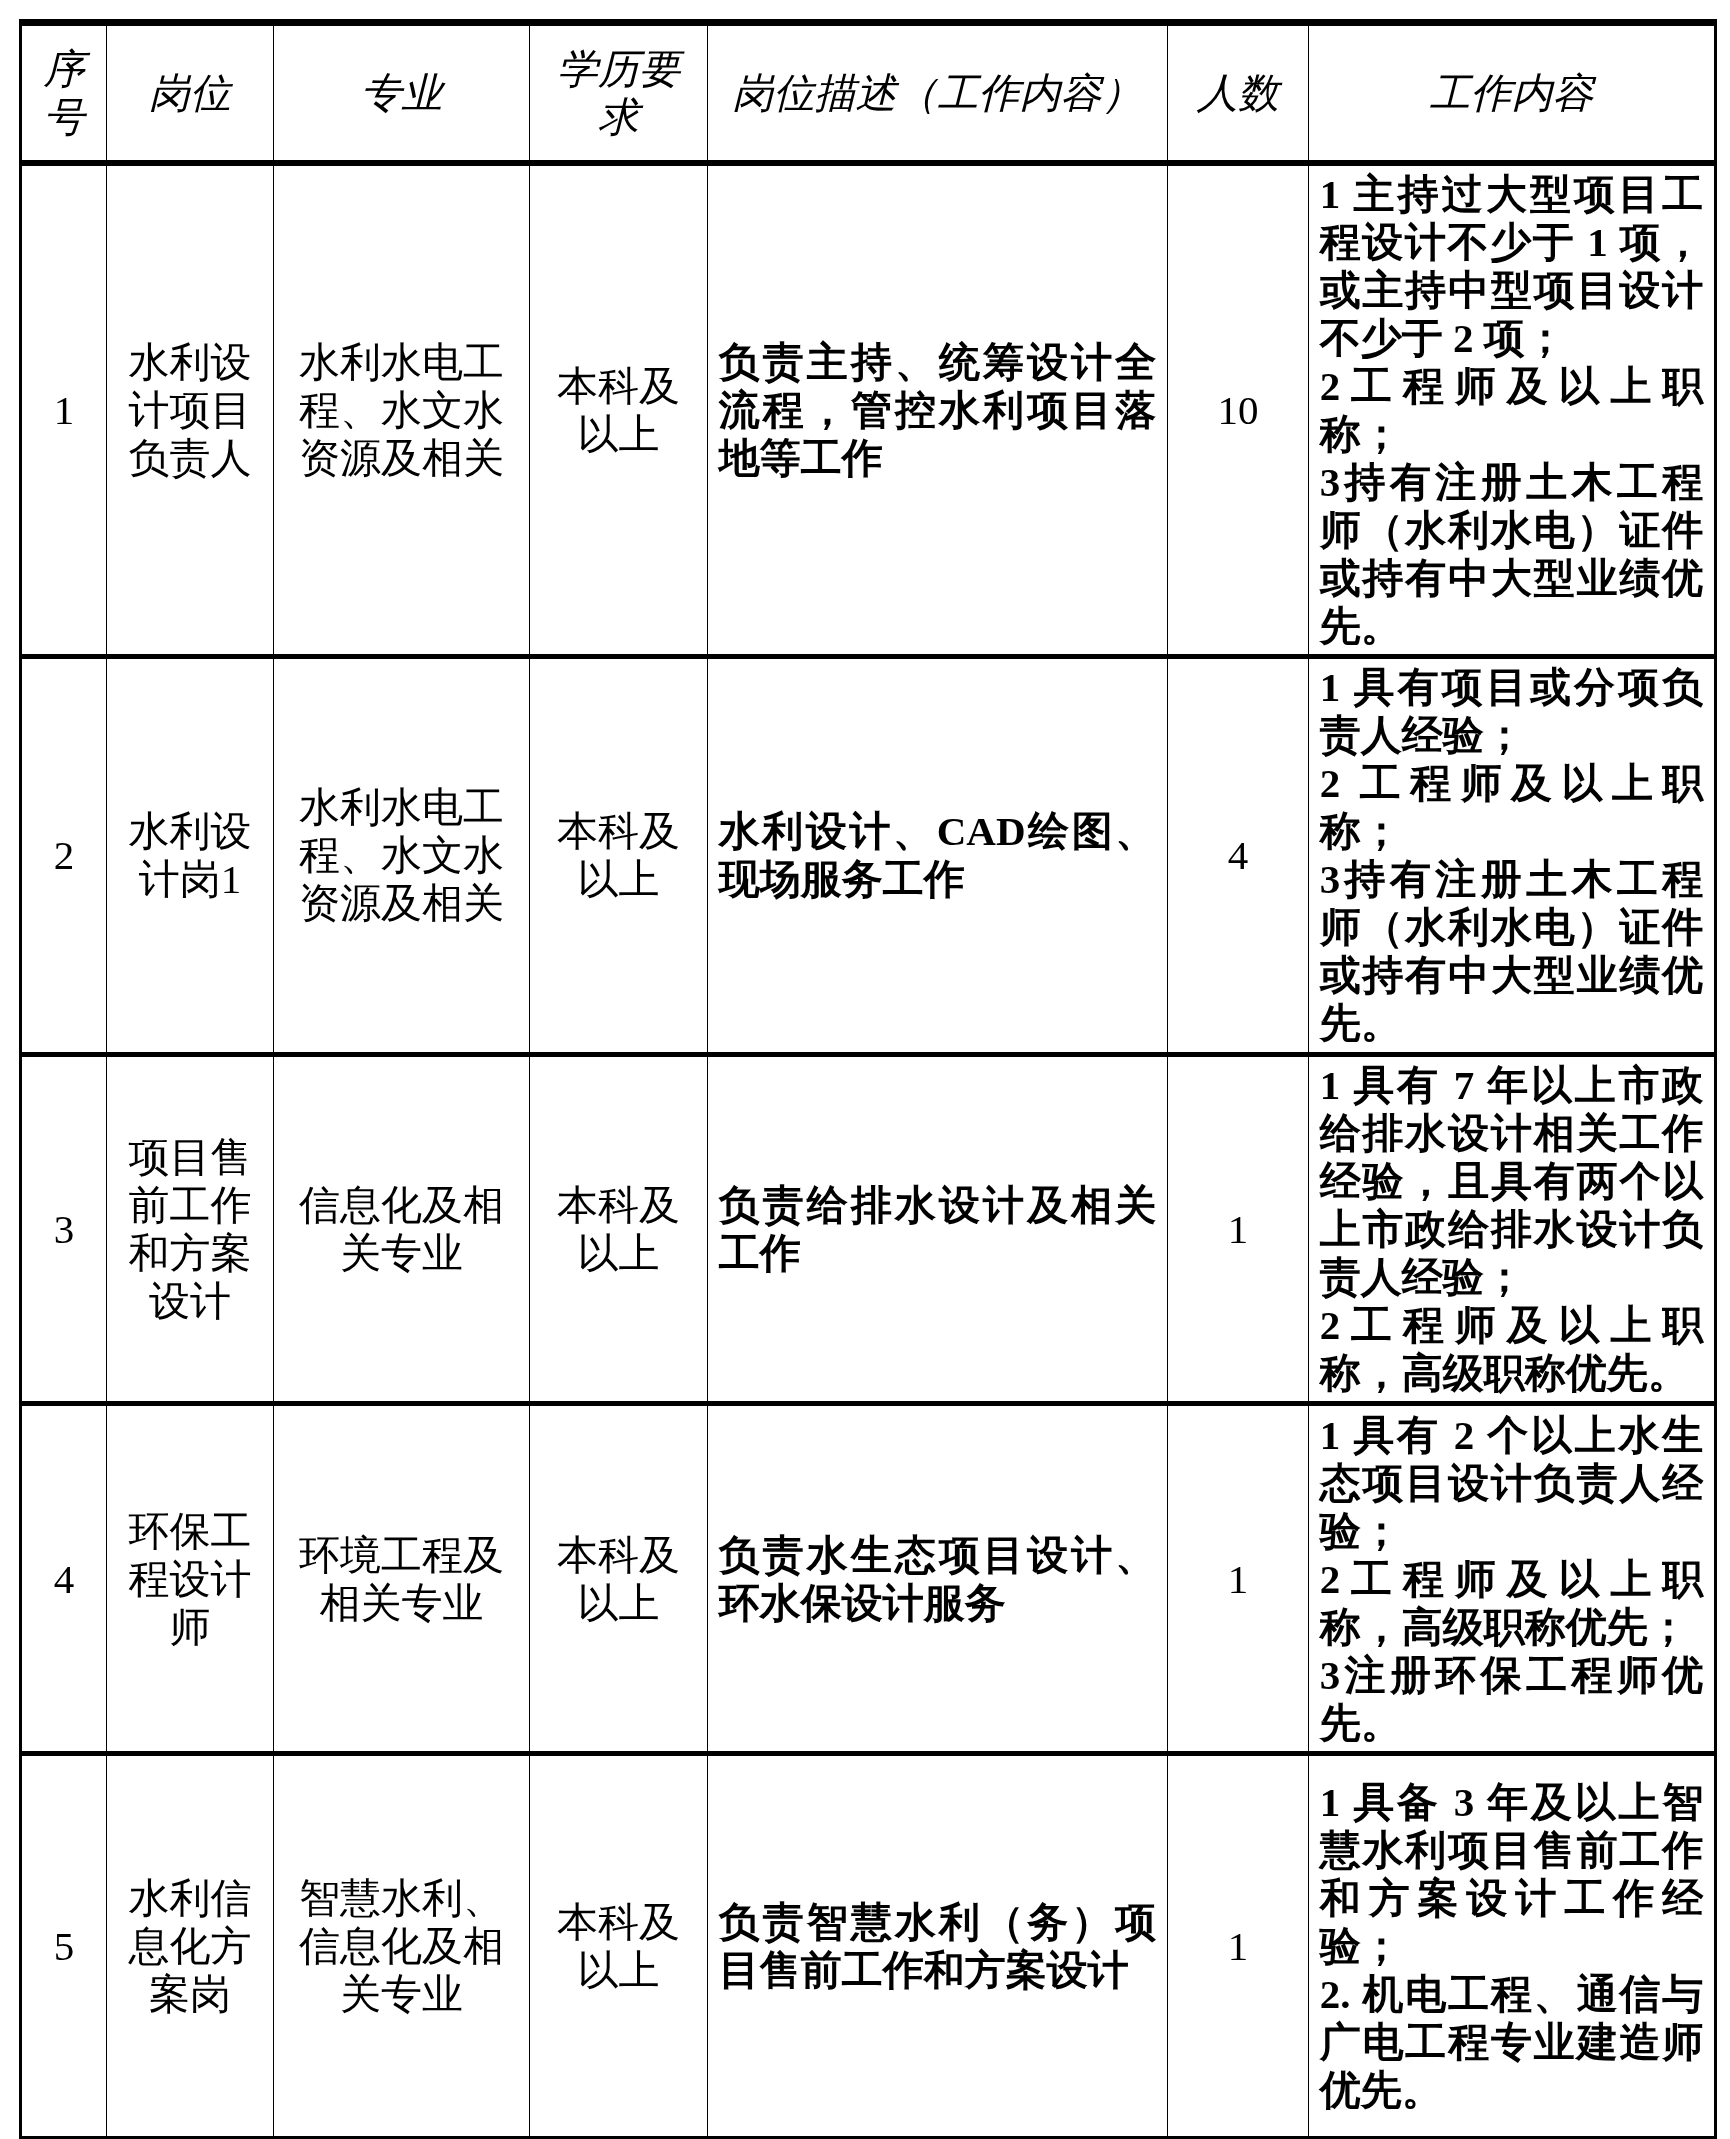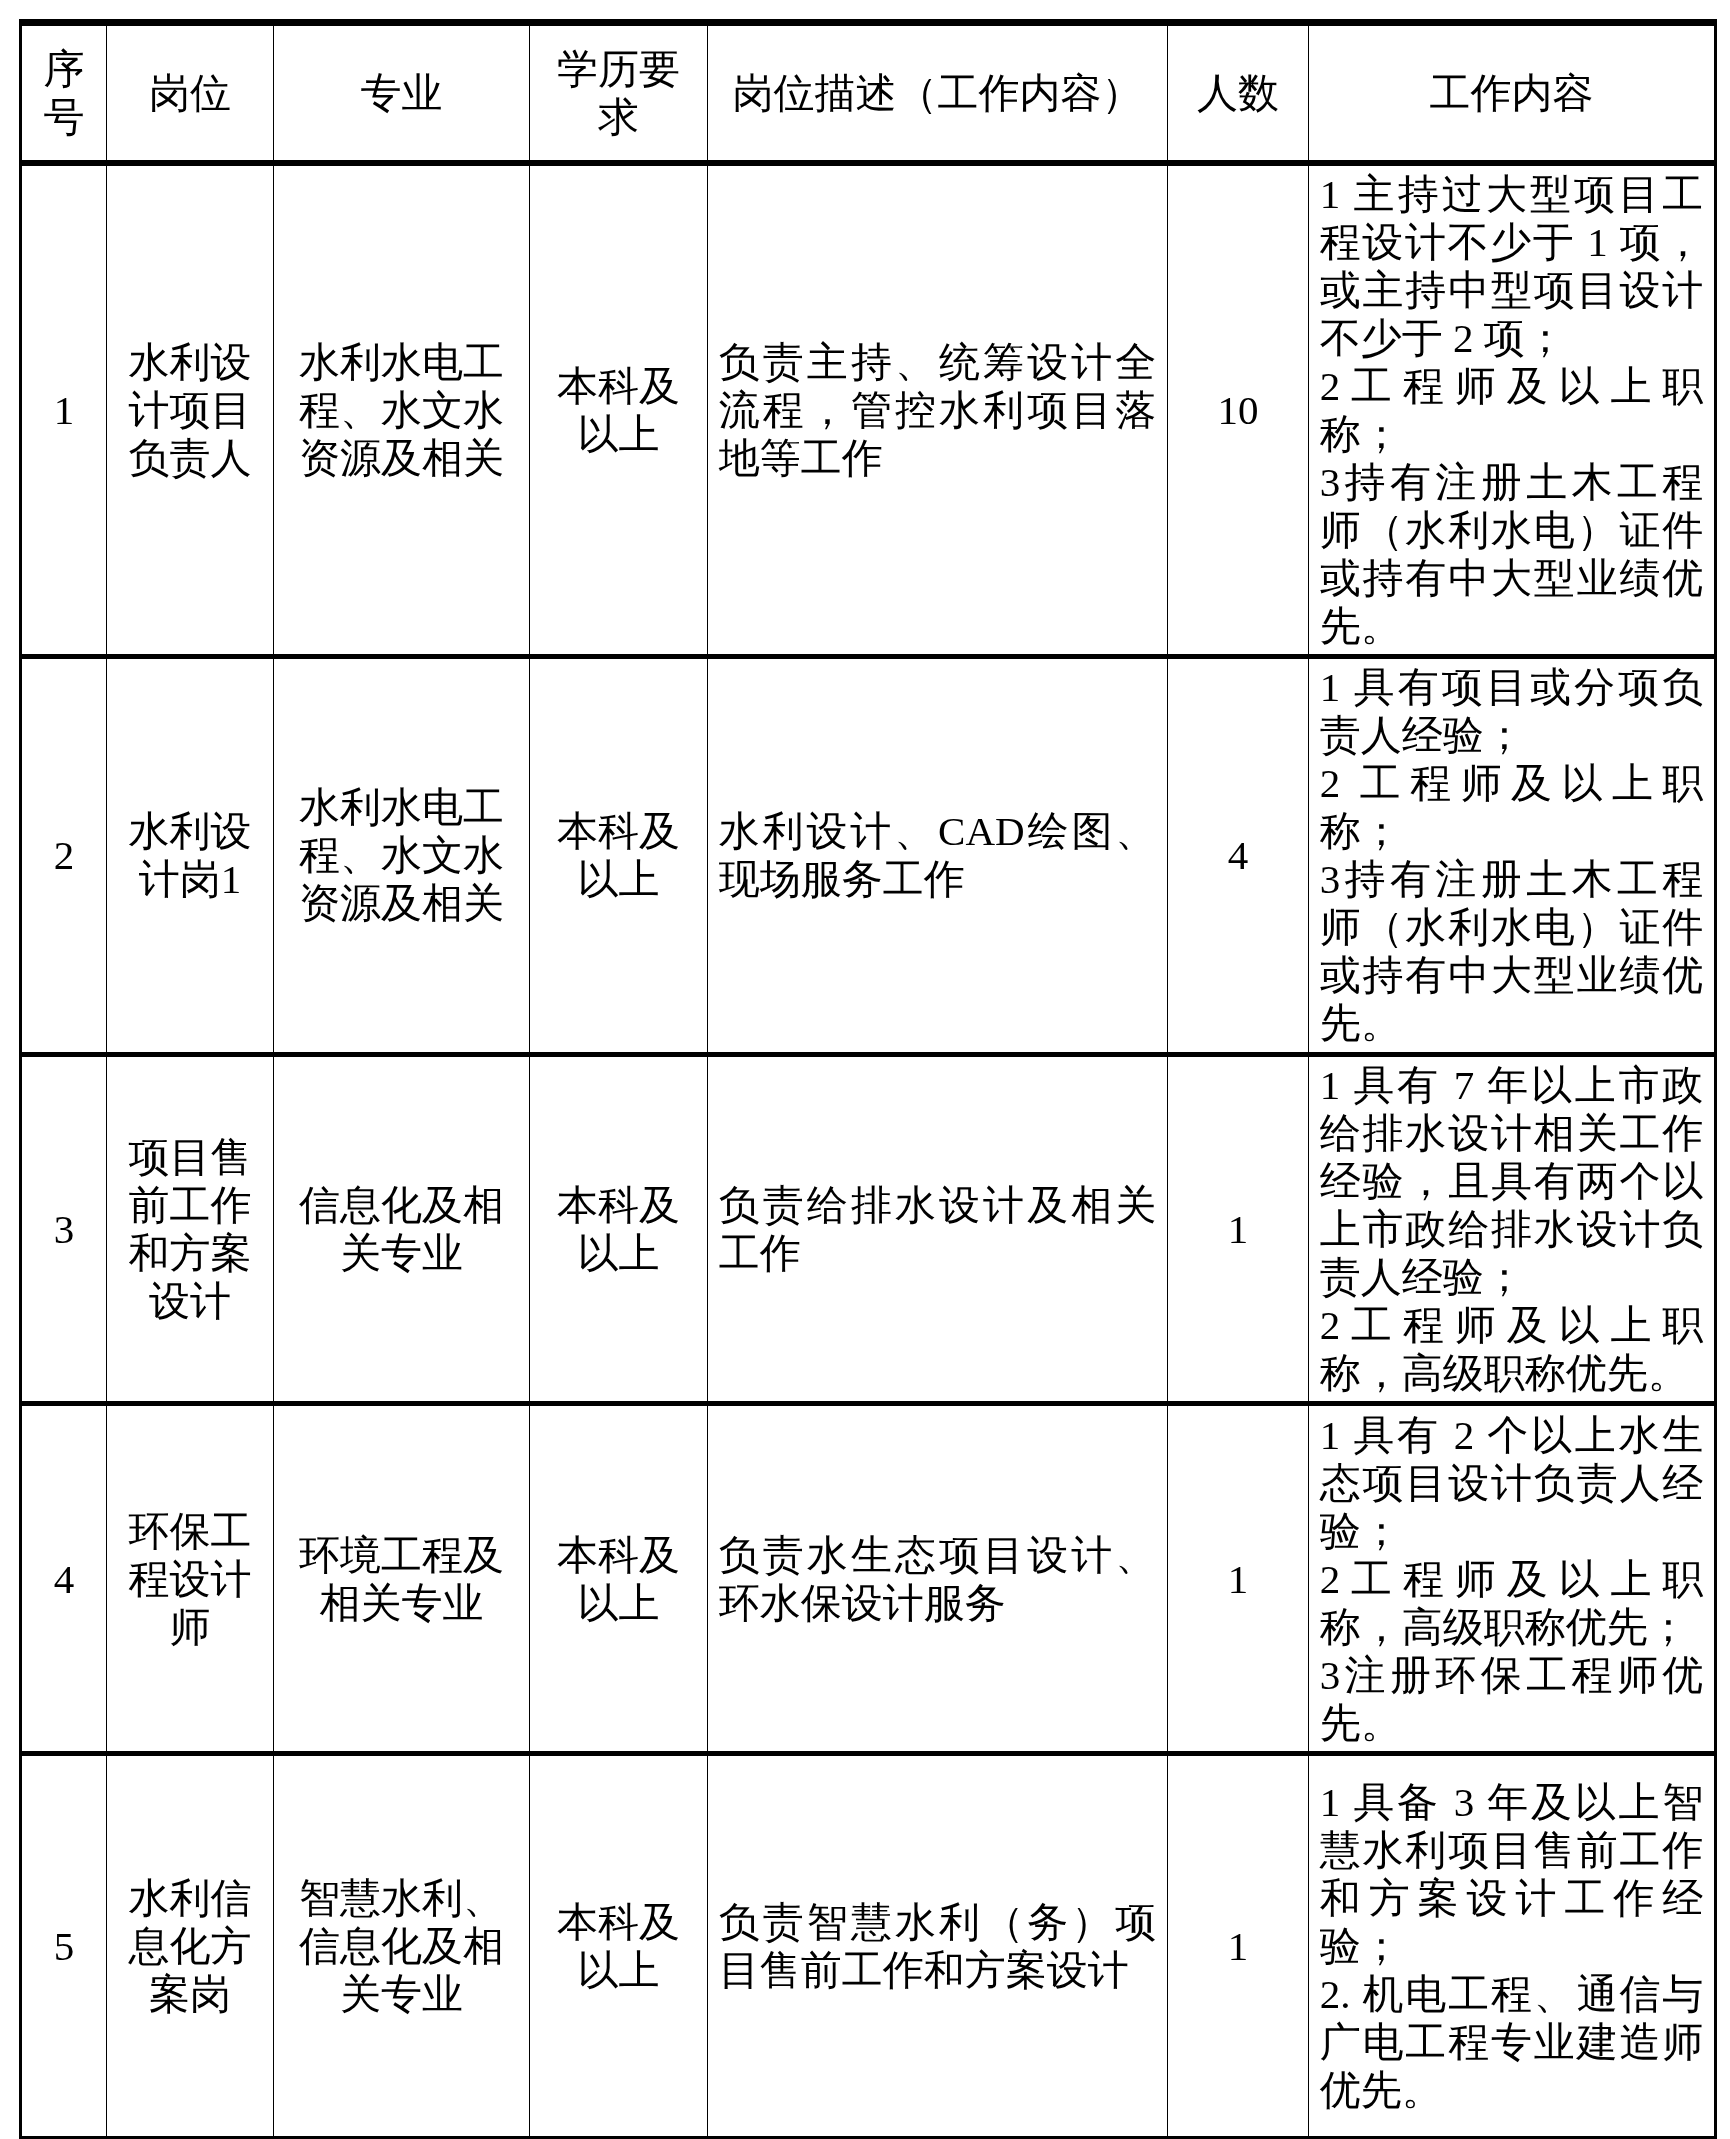--- a/index.html
+++ b/index.html
@@ -51,24 +51,25 @@
     overflow-wrap: anywhere;
   }
   thead th {
     border-bottom-width: 6px;
     text-align: center;
   }
   td.center { text-align: center; }
   td.left {
     text-align: justify;
     padding: 4.3px 10.7px;
+    font-weight: bold;
   }
   td.multiline { white-space: pre-wrap; }
 
-  tr.h-header { height: 140px; }
+  tr.h-header { height: 140px; font-style: italic; }
   tr.r1 { height: 437px; }
   tr.r2 { height: 347px; }
   tr.r3 { height: 347px; }
   tr.r4 { height: 347px; }
   tr.r5 { height: 385px; }
   tr.r6 { height: 287px; }
 
   tr.no-bottom td { border-bottom: 0; }
 </style>
 </head>

